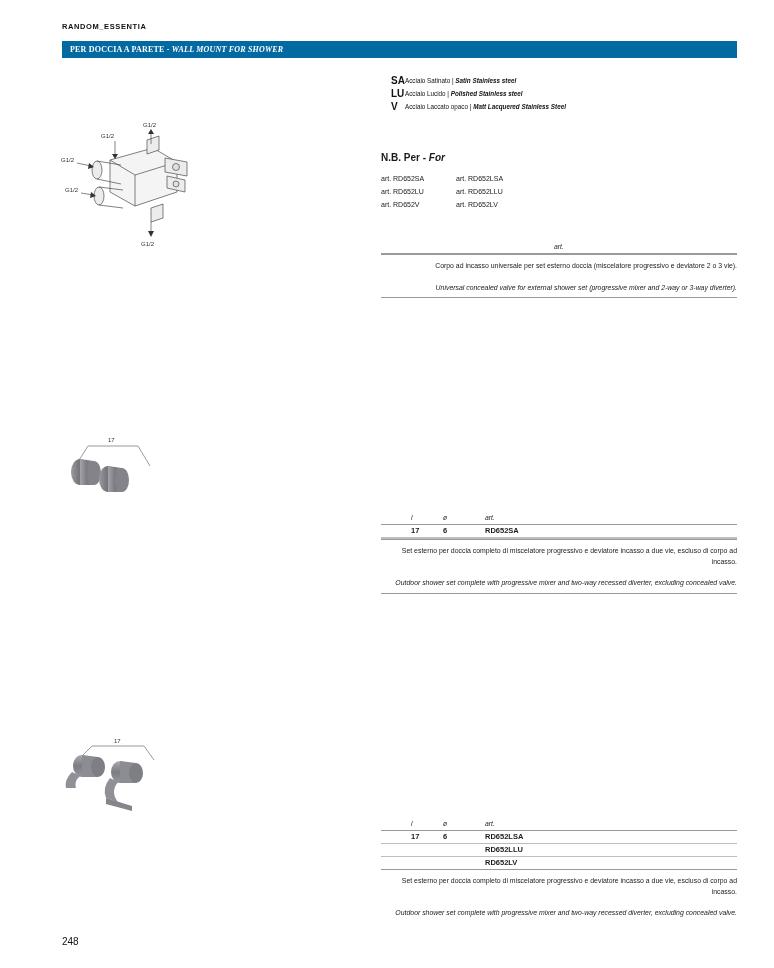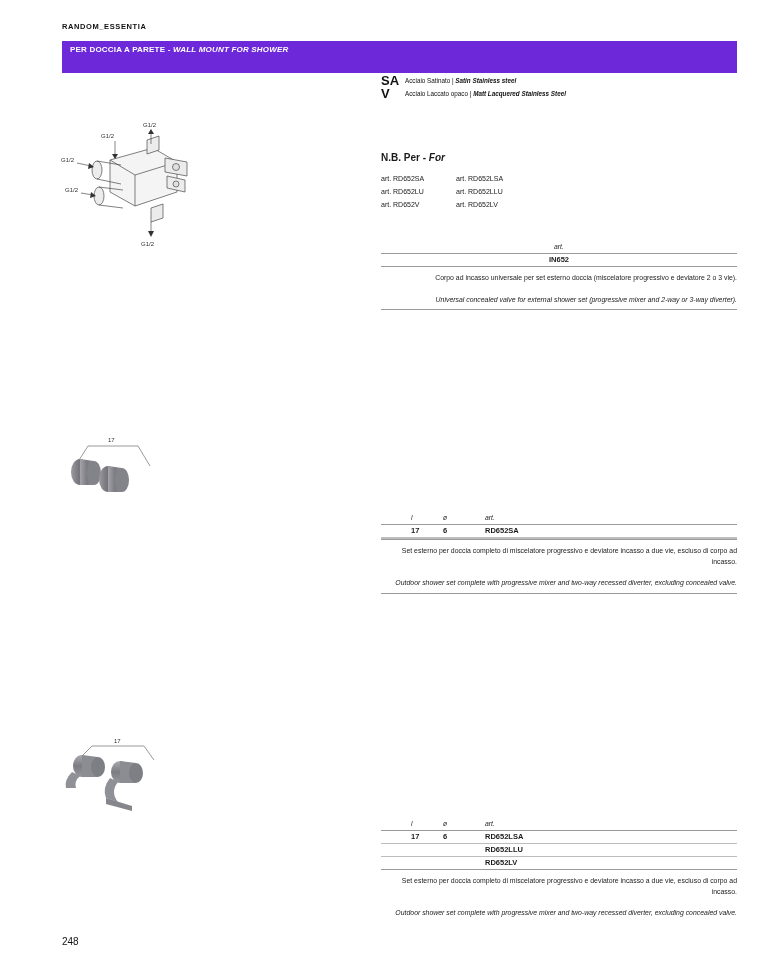--- a/index.html
+++ b/index.html
@@ -30,22 +30,23 @@
     font-size: 7.5px;
     font-weight: bold;
     letter-spacing: 0.6px;
     color: #111;
   }
   .title-bar {
     position: absolute;
     left: 62px;
     top: 41px;
     width: 675px;
-    height: 32px;
-    background: #6d28d9;
+    height: 17px;
+    background: #0369a1;
+    font-family: Liberation Serif, serif;
   }
   .title-bar-text {
     position: absolute;
     left: 8px;
     top: 4px;
     font-size: 8px;
     font-weight: bold;
     color: #ffffff;
     letter-spacing: 0.2px;
     white-space: nowrap;
@@ -63,24 +64,24 @@
   }
   .legend-row {
     position: relative;
     height: 13px;
     font-size: 6.5px;
     line-height: 13px;
     color: #111;
   }
   .legend-code {
     position: absolute;
-    left: 0;
+    left: 10px;
     top: 0;
     font-weight: bold;
-    font-size: 13px;
+    font-size: 10px;
   }
   .legend-desc {
     position: absolute;
     left: 24px;
     top: 0;
     font-size: 6.3px;
   }
   .legend-desc .en {
     font-style: italic;
     font-weight: bold;
@@ -214,20 +215,24 @@
   <div class="brand">RANDOM_ESSENTIA</div>
 
   <div class="title-bar">
     <div class="title-bar-text"><span>PER DOCCIA A PARETE - </span><span class="en">WALL MOUNT FOR SHOWER</span></div>
   </div>
 
   <div class="legend">
     <div class="legend-row">
       <span class="legend-code">SA</span>
       <span class="legend-desc"><span>Acciaio Satinato | </span><span class="en">Satin Stainless steel</span></span>
+    </div>
+    <div class="legend-row">
+      <span class="legend-code">LU</span>
+      <span class="legend-desc"><span>Acciaio Lucido | </span><span class="en">Polished Stainless steel</span></span>
     </div>
     <div class="legend-row">
       <span class="legend-code">V</span>
       <span class="legend-desc"><span>Acciaio Laccato opaco | </span><span class="en">Matt Lacquered Stainless Steel</span></span>
     </div>
   </div>
 
   <div class="nb-title"><span>N.B. Per - </span><span class="en">For</span></div>
   <div class="nb-list">
     <div class="nb-row">
@@ -286,21 +291,20 @@
       <text class="dim-label" x="10" y="74">G1/2</text>
       <text class="dim-label" x="86" y="128">G1/2</text>
     </svg>
   </div>
 
   <div class="art-table" style="top:240px;">
     <div class="hdr-row">
       <span class="hdr-art">art.</span>
     </div>
     <div class="rule"></div>
-    <div class="code-row">IN652</div>
     <div class="rule"></div>
     <div class="desc-it">Corpo ad incasso universale per set esterno doccia (miscelatore progressivo e deviatore 2 o 3 vie).</div>
     <div class="desc-en">Universal concealed valve for external shower set (progressive mixer and 2-way or 3-way diverter).</div>
     <div class="rule"></div>
   </div>
 
   <div class="drawing" style="left:58px; top:432px; width:120px; height:70px;">
     <svg width="120" height="70" viewBox="0 0 120 70" xmlns="http://www.w3.org/2000/svg">
       <defs>
         <linearGradient id="g1" x1="0" y1="0" x2="1" y2="0">

